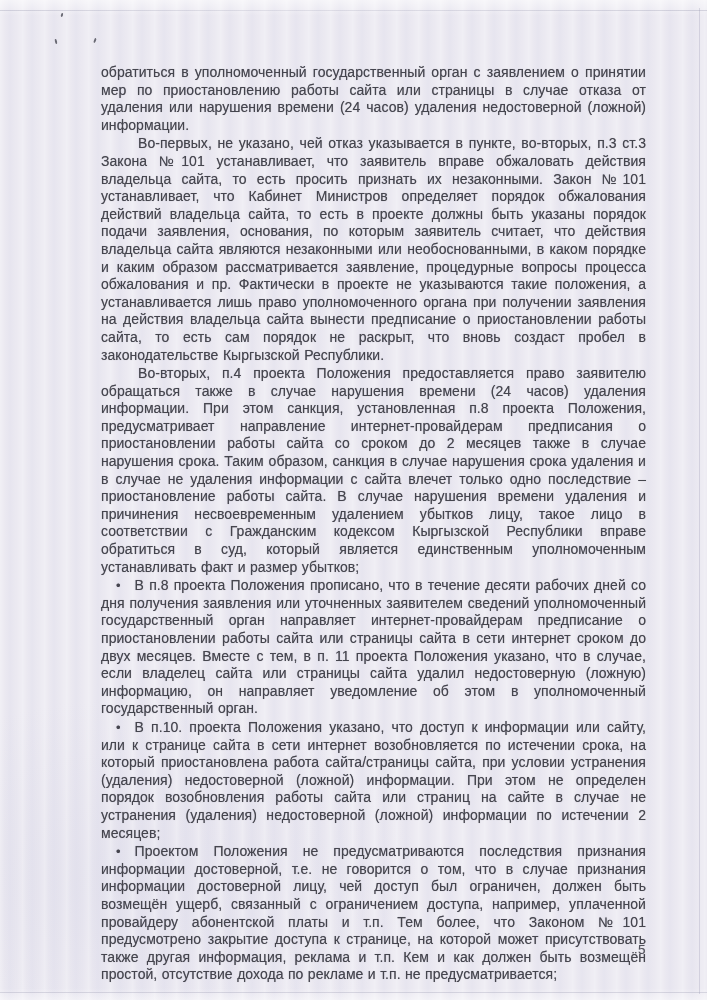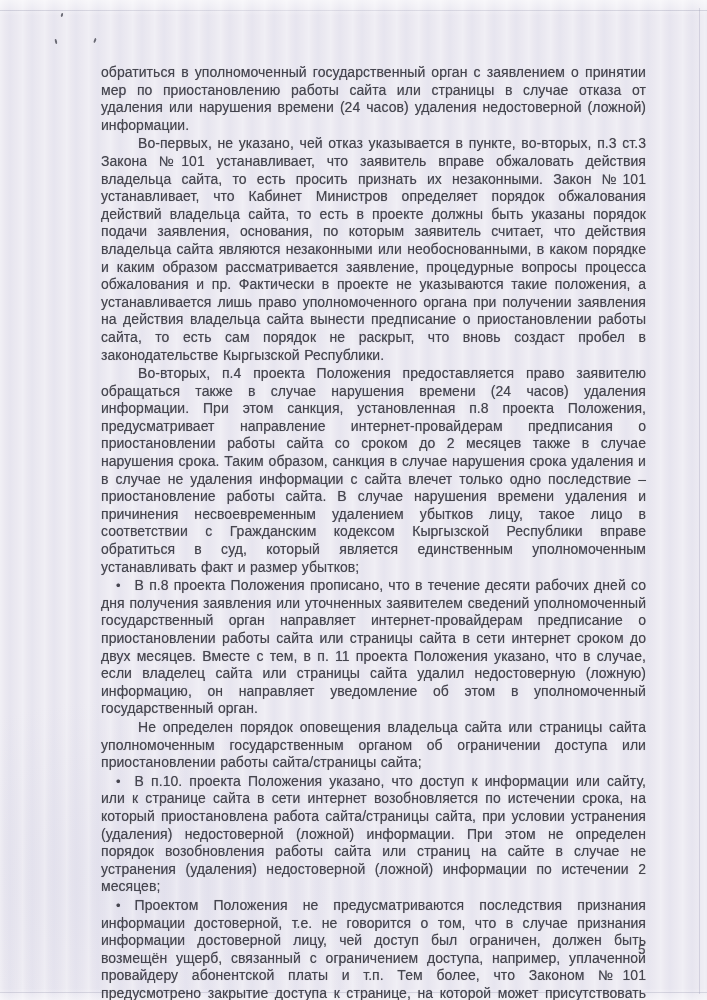--- a/index.html
+++ b/index.html
@@ -110,21 +110,20 @@
 
   <div class="textblock">
     <p class="para">обратиться в уполномоченный государственный орган с заявлением о принятии мер по приостановлению работы сайта или страницы в случае отказа от удаления или нарушения времени (24 часов) удаления недостоверной (ложной) информации.</p>
 
     <p class="para indent">Во-первых, не указано, чей отказ указывается в пункте, во-вторых, п.3 ст.3 Закона №101 устанавливает, что заявитель вправе обжаловать действия владельца сайта, то есть просить признать их незаконными. Закон №101 устанавливает, что Кабинет Министров определяет порядок обжалования действий владельца сайта, то есть в проекте должны быть указаны порядок подачи заявления, основания, по которым заявитель считает, что действия владельца сайта являются незаконными или необоснованными, в каком порядке и каким образом рассматривается заявление, процедурные вопросы процесса обжалования и пр. Фактически в проекте не указываются такие положения, а устанавливается лишь право уполномоченного органа при получении заявления на действия владельца сайта вынести предписание о приостановлении работы сайта, то есть сам порядок не раскрыт, что вновь создаст пробел в законодательстве Кыргызской Республики.</p>
 
     <p class="para indent">Во-вторых, п.4 проекта Положения предоставляется право заявителю обращаться также в случае нарушения времени (24 часов) удаления информации. При этом санкция, установленная п.8 проекта Положения, предусматривает направление интернет-провайдерам предписания о приостановлении работы сайта со сроком до 2 месяцев также в случае нарушения срока. Таким образом, санкция в случае нарушения срока удаления и в случае не удаления информации с сайта влечет только одно последствие – приостановление работы сайта. В случае нарушения времени удаления и причинения несвоевременным удалением убытков лицу, такое лицо в соответствии с Гражданским кодексом Кыргызской Республики вправе обратиться в суд, который является единственным уполномоченным устанавливать факт и размер убытков;</p>
 
     <p class="para bullet"><span class="bullet-marker">•</span><span>В п.8 проекта Положения прописано, что в течение десяти рабочих дней со дня получения заявления или уточненных заявителем сведений уполномоченный государственный орган направляет интернет-провайдерам предписание о приостановлении работы сайта или страницы сайта в сети интернет сроком до двух месяцев. Вместе с тем, в п. 11 проекта Положения указано, что в случае, если владелец сайта или страницы сайта удалил недостоверную (ложную) информацию, он направляет уведомление об этом в уполномоченный государственный орган.</span></p>
 
-    <p class="para indent">Не определен порядок оповещения владельца сайта или страницы сайта уполномоченным государственным органом об ограничении доступа или приостановлении работы сайта/страницы сайта;</p>
 
     <p class="para bullet"><span class="bullet-marker">•</span><span>В п.10. проекта Положения указано, что доступ к информации или сайту, или к странице сайта в сети интернет возобновляется по истечении срока, на который приостановлена работа сайта/страницы сайта, при условии устранения (удаления) недостоверной (ложной) информации. При этом не определен порядок возобновления работы сайта или страниц на сайте в случае не устранения (удаления) недостоверной (ложной) информации по истечении 2 месяцев;</span></p>
 
     <p class="para bullet"><span class="bullet-marker">•</span><span>Проектом Положения не предусматриваются последствия признания информации достоверной, т.е. не говорится о том, что в случае признания информации достоверной лицу, чей доступ был ограничен, должен быть возмещён ущерб, связанный с ограничением доступа, например, уплаченной провайдеру абонентской платы и т.п. Тем более, что Законом №101 предусмотрено закрытие доступа к странице, на которой может присутствовать также другая информация, реклама и т.п. Кем и как должен быть возмещён простой, отсутствие дохода по рекламе и т.п. не предусматривается;</span></p>
 
   </div>
 
   <div class="page-number">5</div>
 </div>
 

